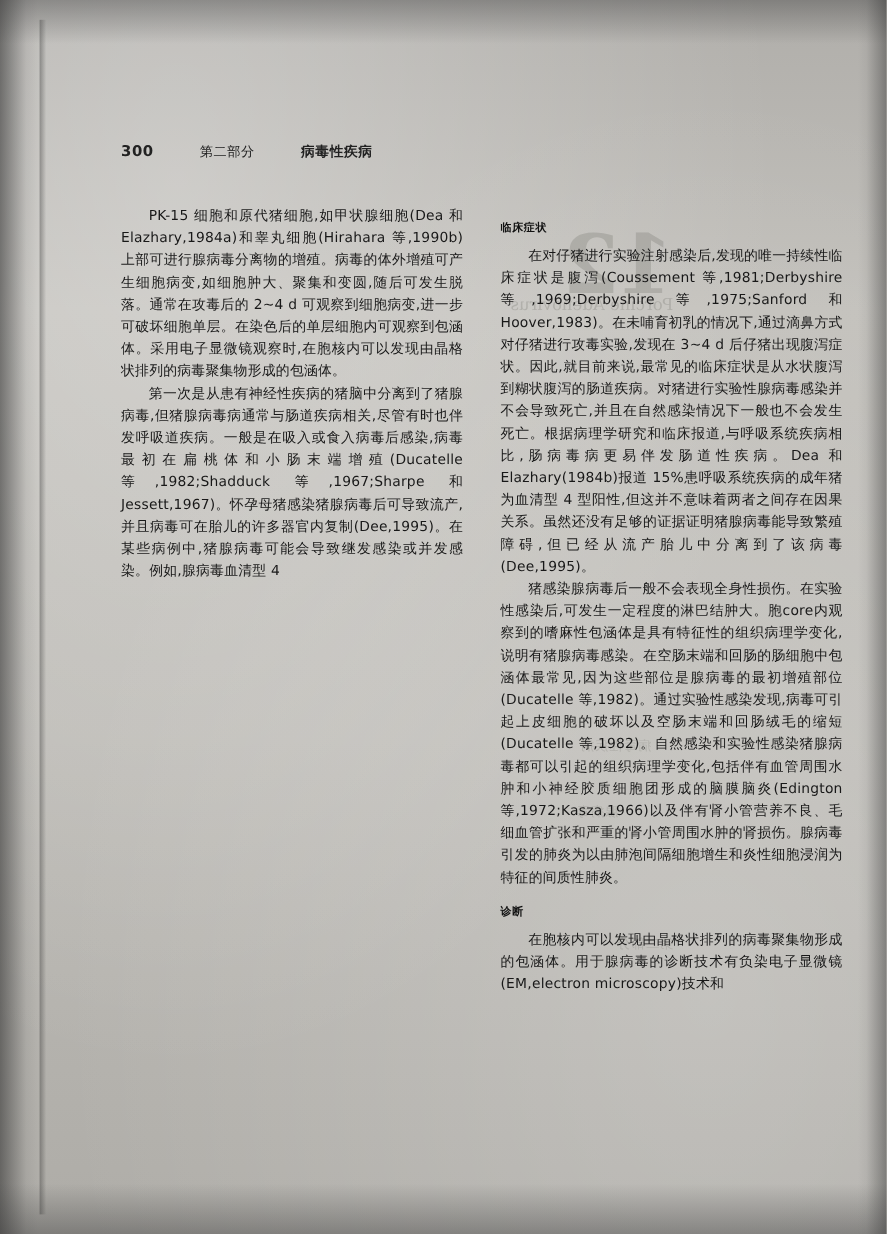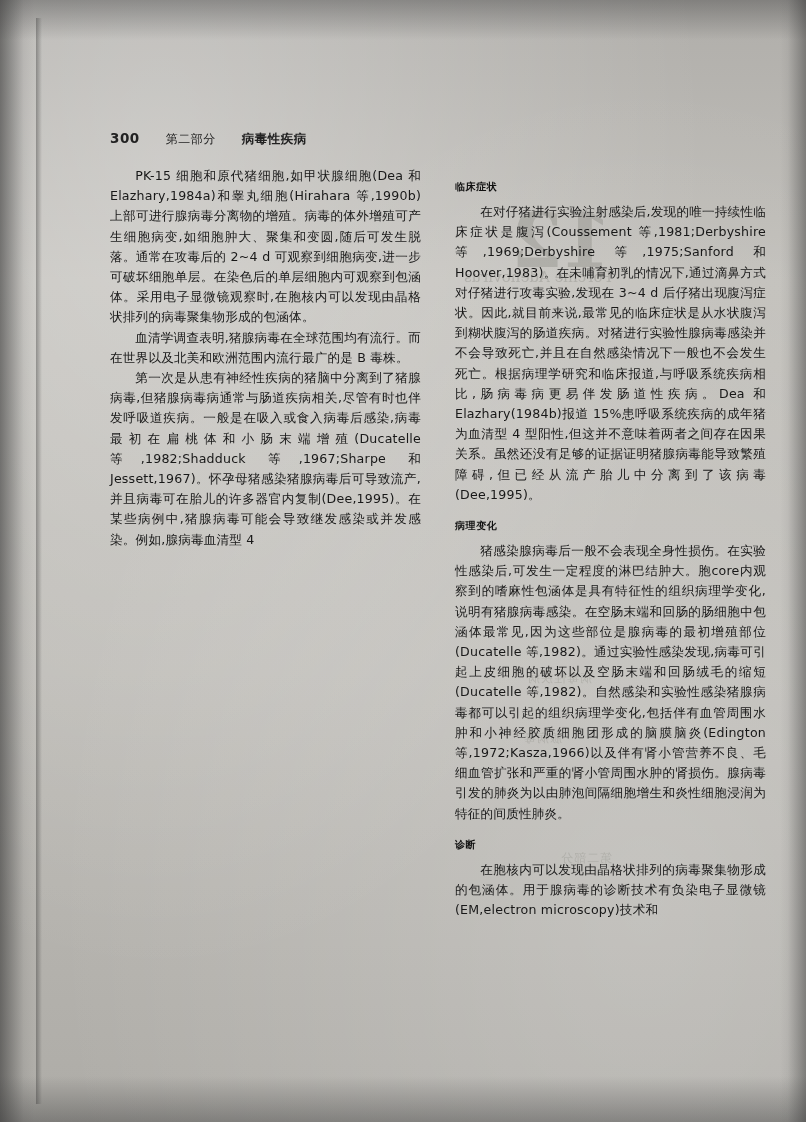--- a/index.html
+++ b/index.html
@@ -70,21 +70,21 @@
     color: #1d1d1d;
   }
 
   
   .runhead {
     position: absolute;
     left: 66px;
     top: 100px;
     display: flex;
     align-items: baseline;
-    gap: 26px;
+    gap: 42px;
     font-size: 12.5px;
     letter-spacing: 0.5px;
     color: #222;
   }
   .runhead .folio { font-weight: 700; font-size: 13.5px; }
   .runhead .part { font-size: 12px; }
   .runhead .partname { font-weight: 700; font-size: 12.5px; }
 
   
   .ghost-num {
@@ -121,20 +121,21 @@
   .cols {
     position: absolute;
     left: 66px;
     top: 136px;
     width: 656px;
     display: flex;
     gap: 34px;
   }
   .col {
     width: 311px;
+    margin-top: 20px;
   }
   p.body {
     margin: 0 0 0 0;
     text-indent: 2em;
     font-size: 12.6px;
     line-height: 20.2px;
     text-align: justify;
     color: #181818;
     letter-spacing: 0.2px;
     font-family: "DejaVu Sans", sans-serif;
@@ -167,31 +168,29 @@
     <div class="ghost-title">Porcine Adenovirus</div>
     <div class="ghost-line" style="right:170px; top:640px;">病毒性疾病</div>
     <div class="ghost-line" style="right:200px; top:700px;">腺病毒</div>
     <div class="ghost-line" style="right:150px; top:820px;">第二部分</div>
 
     <div class="cols">
 
       <div class="col">
         <p class="body">PK-15 细胞和原代猪细胞,如甲状腺细胞(Dea 和 Elazhary,1984a)和睾丸细胞(Hirahara 等,1990b)上部可进行腺病毒分离物的增殖。病毒的体外增殖可产生细胞病变,如细胞肿大、聚集和变圆,随后可发生脱落。通常在攻毒后的 2~4 d 可观察到细胞病变,进一步可破坏细胞单层。在染色后的单层细胞内可观察到包涵体。采用电子显微镜观察时,在胞核内可以发现由晶格状排列的病毒聚集物形成的包涵体。</p>
 
-        <p class="body">血清学调查表明,猪腺病毒在全球范围均有流行。而在世界以及北美和欧洲范围内流行最广的是 B 毒株。</p>
 
         <p class="body">第一次是从患有神经性疾病的猪脑中分离到了猪腺病毒,但猪腺病毒病通常与肠道疾病相关,尽管有时也伴发呼吸道疾病。一般是在吸入或食入病毒后感染,病毒最初在扁桃体和小肠末端增殖(Ducatelle 等,1982;Shadduck 等,1967;Sharpe 和 Jessett,1967)。怀孕母猪感染猪腺病毒后可导致流产,并且病毒可在胎儿的许多器官内复制(Dee,1995)。在某些病例中,猪腺病毒可能会导致继发感染或并发感染。例如,腺病毒血清型 4</p>
       </div>
 
       <div class="col">
 
         <h3 class="head">临床症状</h3>
         <p class="body">在对仔猪进行实验注射感染后,发现的唯一持续性临床症状是腹泻(Coussement 等,1981;Derbyshire 等,1969;Derbyshire 等,1975;Sanford 和 Hoover,1983)。在未哺育初乳的情况下,通过滴鼻方式对仔猪进行攻毒实验,发现在 3~4 d 后仔猪出现腹泻症状。因此,就目前来说,最常见的临床症状是从水状腹泻到糊状腹泻的肠道疾病。对猪进行实验性腺病毒感染并不会导致死亡,并且在自然感染情况下一般也不会发生死亡。根据病理学研究和临床报道,与呼吸系统疾病相比,肠病毒病更易伴发肠道性疾病。Dea 和 Elazhary(1984b)报道 15%患呼吸系统疾病的成年猪为血清型 4 型阳性,但这并不意味着两者之间存在因果关系。虽然还没有足够的证据证明猪腺病毒能导致繁殖障碍,但已经从流产胎儿中分离到了该病毒(Dee,1995)。</p>
 
-        <h3 class="head">病理变化</h3>
         <p class="body">猪感染腺病毒后一般不会表现全身性损伤。在实验性感染后,可发生一定程度的淋巴结肿大。胞core内观察到的嗜麻性包涵体是具有特征性的组织病理学变化,说明有猪腺病毒感染。在空肠末端和回肠的肠细胞中包涵体最常见,因为这些部位是腺病毒的最初增殖部位(Ducatelle 等,1982)。通过实验性感染发现,病毒可引起上皮细胞的破坏以及空肠末端和回肠绒毛的缩短(Ducatelle 等,1982)。自然感染和实验性感染猪腺病毒都可以引起的组织病理学变化,包括伴有血管周围水肿和小神经胶质细胞团形成的脑膜脑炎(Edington 等,1972;Kasza,1966)以及伴有肾小管营养不良、毛细血管扩张和严重的肾小管周围水肿的肾损伤。腺病毒引发的肺炎为以由肺泡间隔细胞增生和炎性细胞浸润为特征的间质性肺炎。</p>
 
         <h3 class="head">诊断</h3>
         <p class="body">在胞核内可以发现由晶格状排列的病毒聚集物形成的包涵体。用于腺病毒的诊断技术有负染电子显微镜(EM,electron microscopy)技术和</p>
       </div>
 
     </div>
   </div>
 </div>
 

